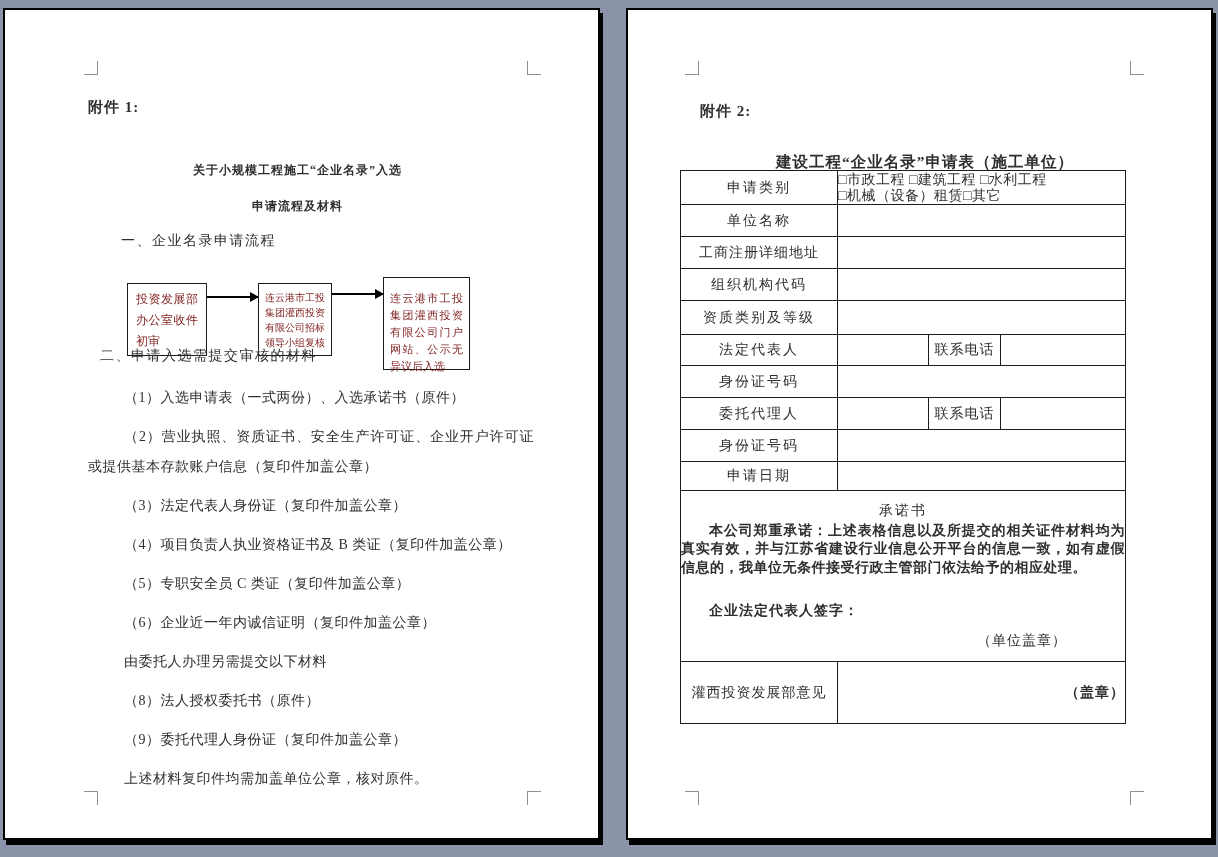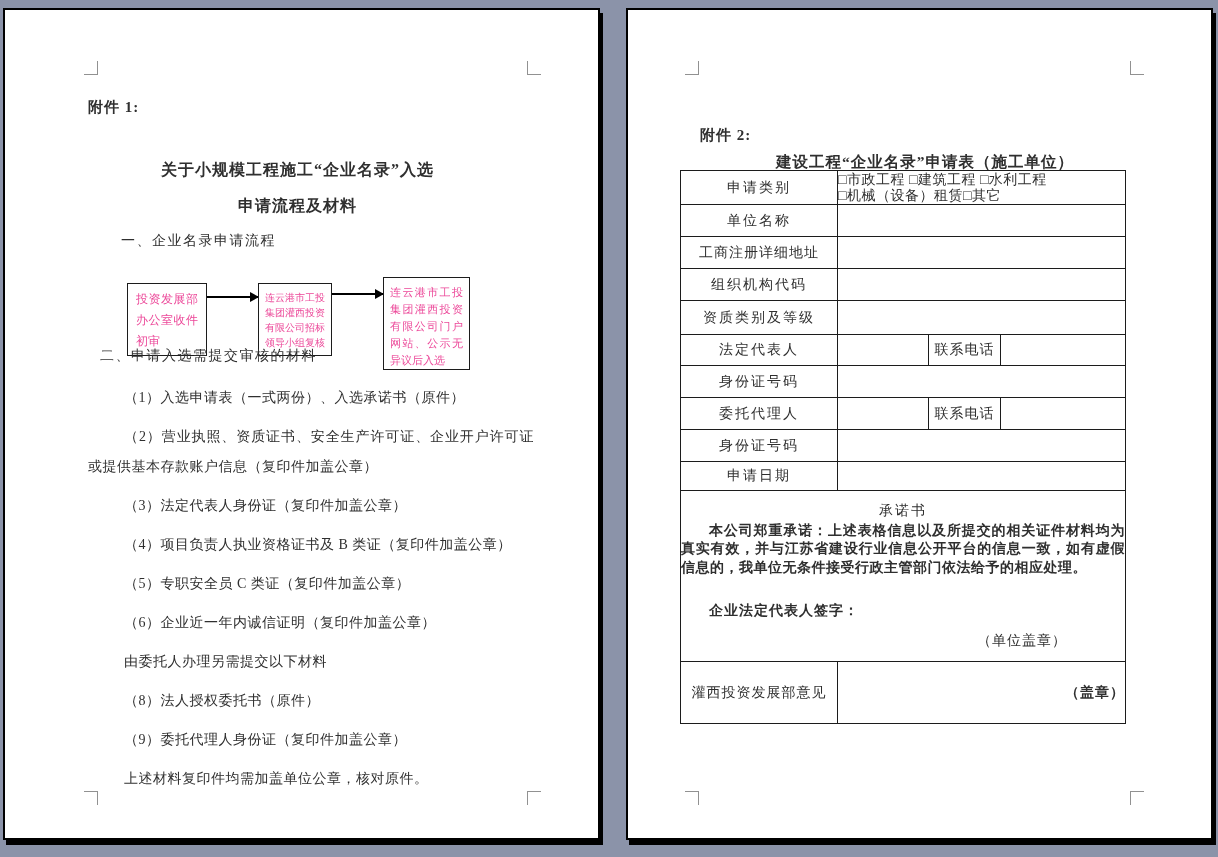--- a/index.html
+++ b/index.html
@@ -25,31 +25,31 @@
   
   .mark { position: absolute; width: 13px; height: 13px; }
   .mark.tl { border-right: 1px solid #919191; border-bottom: 1px solid #919191; }
   .mark.tr { border-left: 1px solid #919191;  border-bottom: 1px solid #919191; }
   .mark.bl { border-right: 1px solid #919191; border-top: 1px solid #919191; }
   .mark.br { border-left: 1px solid #919191;  border-top: 1px solid #919191; }
 
   .abs { position: absolute; }
 
   .att-label { font-weight: bold; font-size: 15px; letter-spacing: 1px; }
-  .doc-title { font-weight: bold; font-size: 16px; line-height: 36px; text-align: center; letter-spacing: 1px; }
+  .doc-title { font-weight: bold; font-size: 12px; line-height: 36px; text-align: center; letter-spacing: 1px; }
   .sec-heading { font-size: 14px; letter-spacing: 1.5px; }
 
   
   .flow-box {
     position: absolute;
     border: 1px solid #1c1c1c;
     box-sizing: border-box;
     text-align: justify;
     text-justify: inter-character;
-    color: #ec4899;
+    color: #7f1d1d;
   }
   .flow-arrow { position: absolute; height: 2px; background: #000; }
   .flow-arrow::after {
     content: ""; position: absolute; right: -1px; top: -4px;
     width: 0; height: 0;
     border-left: 9px solid #000;
     border-top: 5px solid transparent;
     border-bottom: 5px solid transparent;
   }
 
@@ -97,21 +97,21 @@
     <div>申请流程及材料</div>
   </div>
 
   <div class="abs sec-heading" style="left:116px; top:222px;">一、企业名录申请流程</div>
 
   <div class="abs" style="left:0; top:265px; width:593px; height:100px;">
     <div class="flow-box" style="left:122px; top:8px; width:80px; height:73px; font-size:12px; line-height:21px; padding:5px 8px;">投资发展部办公室收件初审</div>
     <div class="flow-arrow" style="left:202px; top:21px; width:51px;"></div>
     <div class="flow-box" style="left:253px; top:8px; width:74px; height:73px; font-size:10px; line-height:15px; padding:6px 6px;">连云港市工投集团灌西投资有限公司招标领导小组复核</div>
     <div class="flow-arrow" style="left:327px; top:18px; width:51px;"></div>
-    <div class="flow-box" style="left:378px; top:2px; width:87px; height:93px; font-size:11px; line-height:17px; padding:6px 6px;">连云港市工投集团灌西投资有限公司门户网站、公示无异议后入选</div>
+    <div class="flow-box" style="left:378px; top:2px; width:87px; height:93px; font-size:11px; line-height:17px; padding:12px 6px;">连云港市工投集团灌西投资有限公司门户网站、公示无异议后入选</div>
   </div>
 
   <div class="abs sec-heading" style="left:95px; top:337px;">二、申请入选需提交审核的材料</div>
 
   <div class="abs items" style="left:83px; top:373px; width:446px;">
     <p>（1）入选申请表（一式两份）、入选承诺书（原件）</p>
     <p>（2）营业执照、资质证书、安全生产许可证、企业开户许可证或提供基本存款账户信息（复印件加盖公章）</p>
     <p>（3）法定代表人身份证（复印件加盖公章）</p>
     <p>（4）项目负责人执业资格证书及 B 类证（复印件加盖公章）</p>
     <p>（5）专职安全员 C 类证（复印件加盖公章）</p>
@@ -122,21 +122,21 @@
     <p>上述材料复印件均需加盖单位公章，核对原件。</p>
   </div>
 </div>
 
 <div class="page" id="page2">
   <div class="mark tl abs" style="left:57px;  top:51px;"></div>
   <div class="mark tr abs" style="left:502px; top:51px;"></div>
   <div class="mark bl abs" style="left:57px;  top:781px;"></div>
   <div class="mark br abs" style="left:502px; top:781px;"></div>
 
-  <div class="abs att-label" style="left:72px; top:116px;">附件 2:</div>
+  <div class="abs att-label" style="left:72px; top:92px;">附件 2:</div>
 
   <div class="abs doc-title" style="left:72px; top:134px; width:450px; font-size:15.5px;">建设工程“企业名录”申请表（施工单位）</div>
 
   <table class="app-table abs" style="left:52px; top:160px;">
     <colgroup>
         <col style="width:157px">
         <col style="width:91px">
         <col style="width:72px">
         <col style="width:125px">
       </colgroup>

